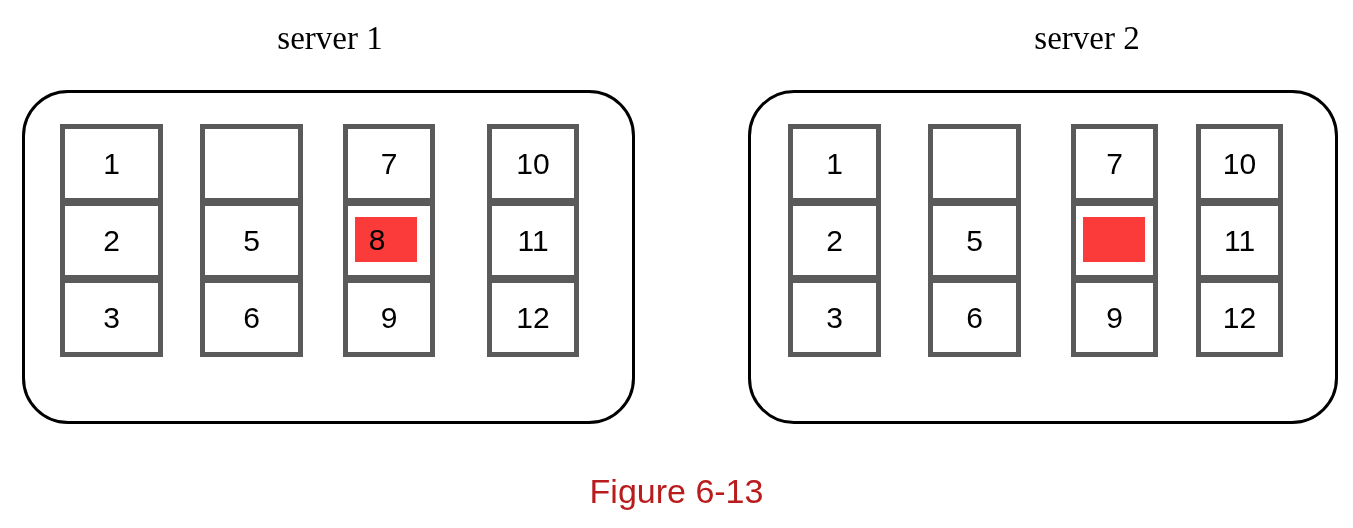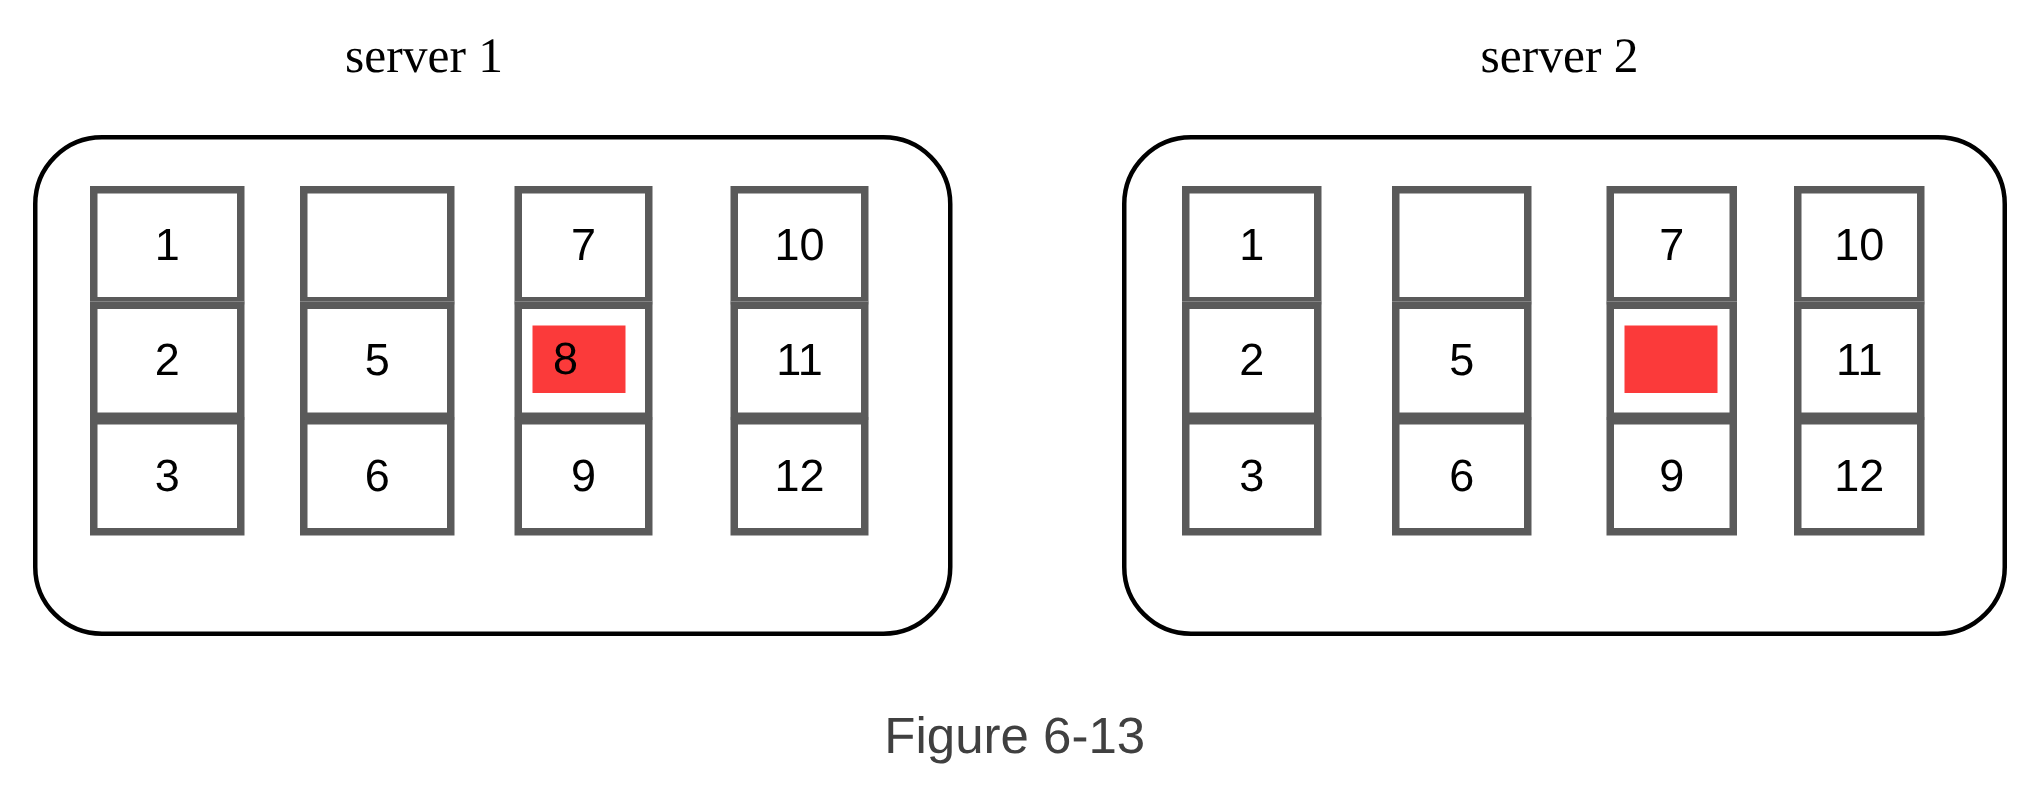--- a/index.html
+++ b/index.html
@@ -19,20 +19,21 @@
     position: absolute;
     inset: 0;
   }
 
   
   .server-title {
     position: absolute;
     font-family: "Liberation Serif", serif;
     font-size: 33px;
     color: #000000;
+    text-align: center;
     white-space: nowrap;
     line-height: 1;
   }
 
   
   .server-box {
     position: absolute;
     border: 3px solid #000000;
     border-radius: 46px;
     background: transparent;
@@ -114,21 +115,21 @@
     justify-content: center;
   }
 
   
   .figure-caption {
     position: absolute;
     width: 100%;
     text-align: center;
     font-family: "Liberation Sans", sans-serif;
     font-size: 34px;
-    color: #404040;
+    color: #b91c1c;
     line-height: 1;
     white-space: nowrap;
   }
 </style>
 </head>
 <body>
 
 <div class="canvas">
 
   <div class="server-title" style="left:230px; top:22px; width:200px;">server 1</div>

